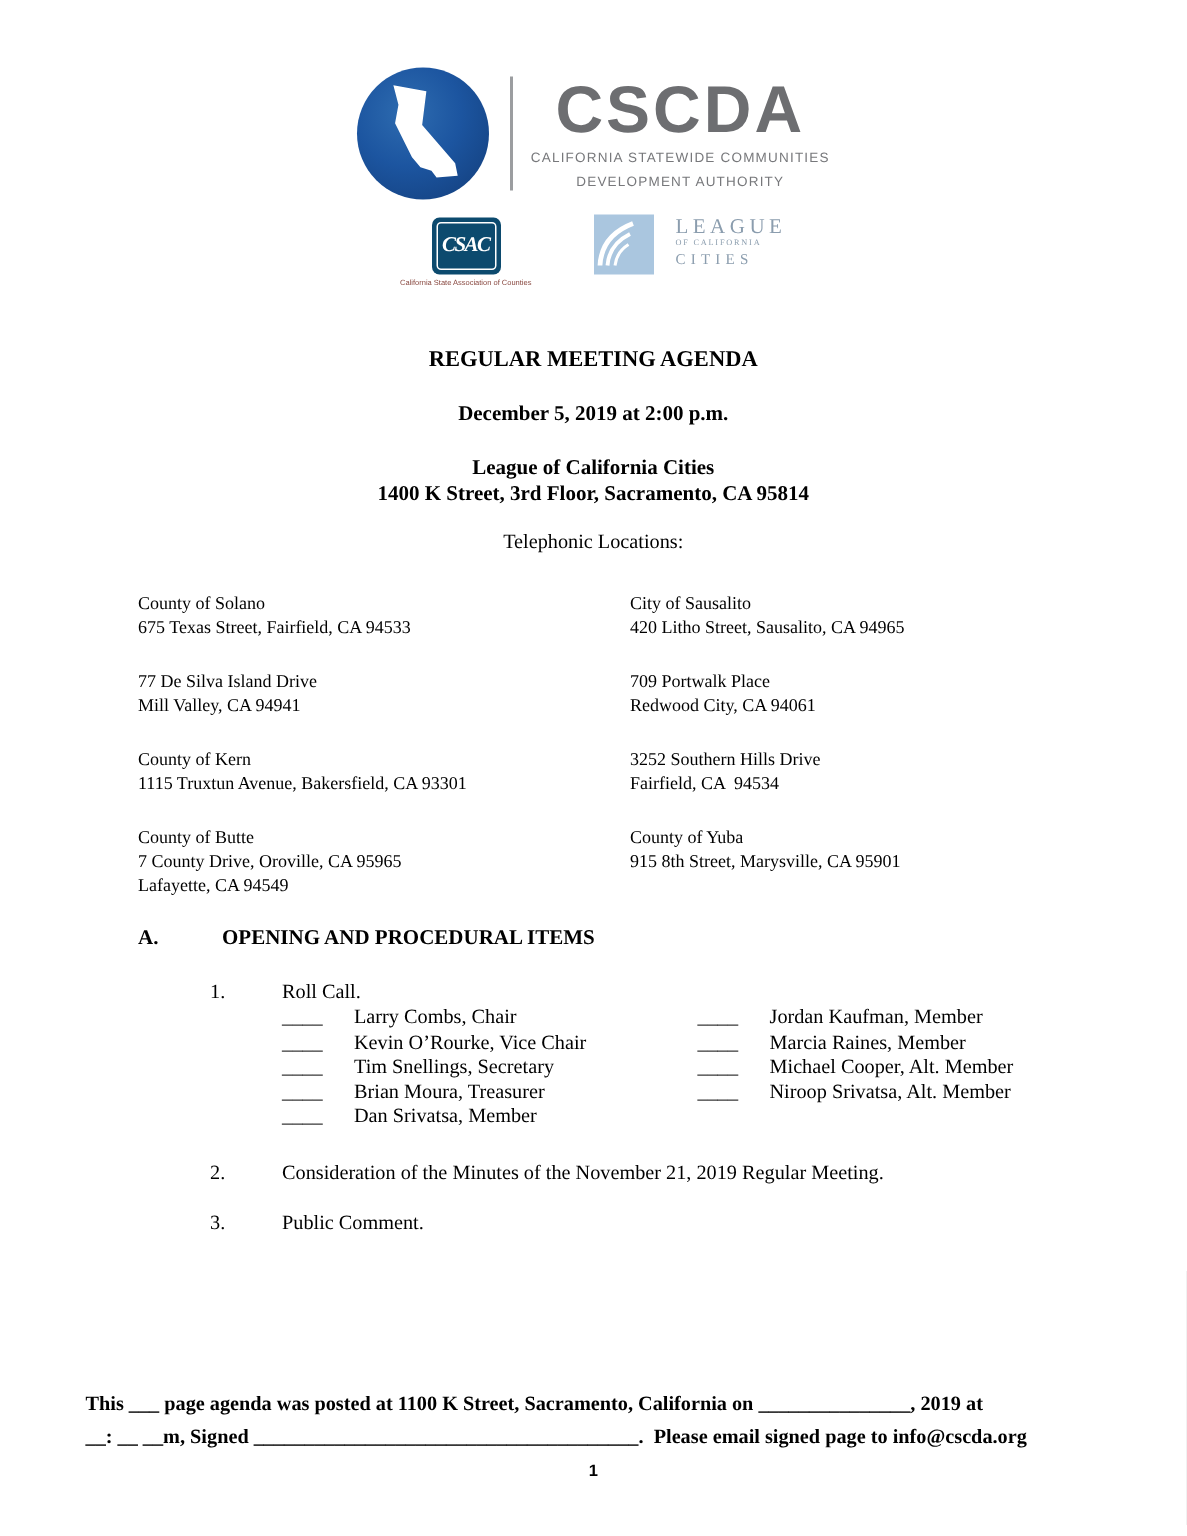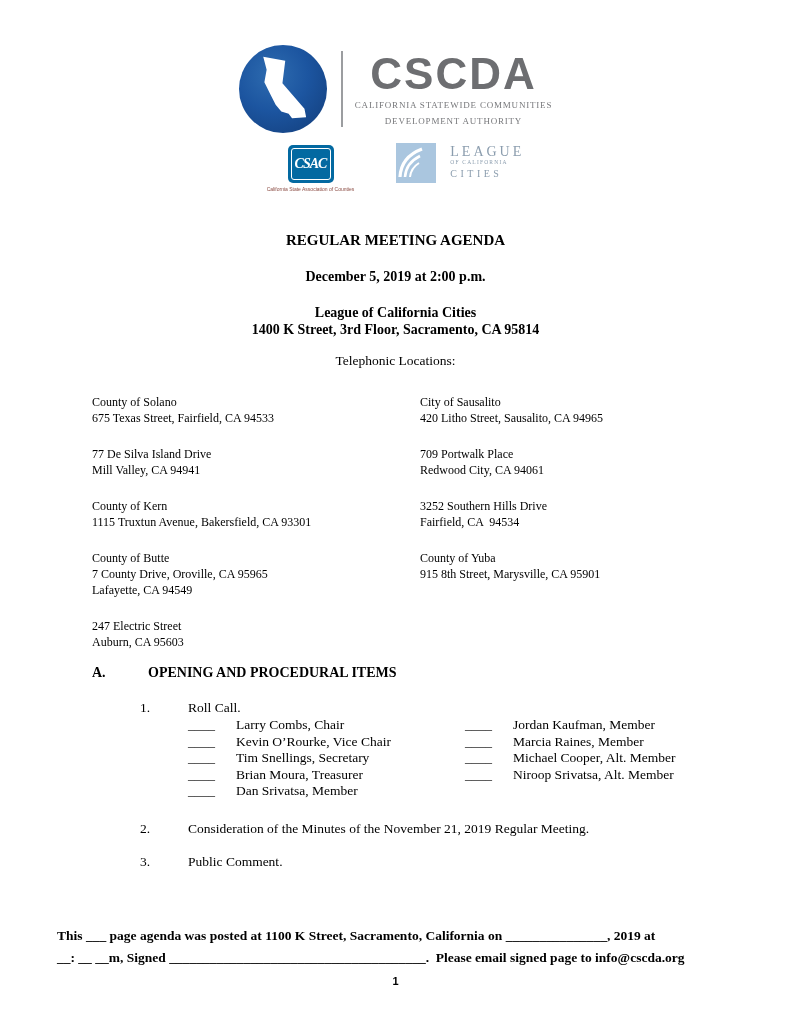--- a/index.html
+++ b/index.html
@@ -18,27 +18,27 @@
     display:flex;align-items:center;justify-content:center;flex:0 0 auto;
   }
   .ca-circle svg{width:58px;height:70px;}
   .logo-divider{width:2px;height:76px;background:#9b9da0;margin:0 12px 0 14px;}
   .wordmark{display:flex;flex-direction:column;align-items:center;}
   .wordmark .acro{
     font-family:"Liberation Sans", sans-serif;font-weight:bold;
     font-size:44px;line-height:44px;letter-spacing:2px;color:#6d6e71;
   }
   .wordmark .tag{
-    font-family:Liberation Serif, serif;font-size:9px;line-height:12px;
+    font-family:Liberation Sans, sans-serif;font-size:9px;line-height:12px;
     letter-spacing:0.8px;color:#77787b;margin-top:3px;
   }
   .sublogo-row{display:flex;justify-content:center;align-items:flex-start;gap:42px;margin-top:10px;height:58px;}
   .csac{display:flex;flex-direction:column;align-items:center;margin-top:2px;}
   .csac-box{
-    width:46px;height:38px;background:#0369a1;border-radius:5px;
+    width:46px;height:38px;background:#0c4a6e;border-radius:5px;
     display:flex;align-items:center;justify-content:center;
   }
   .csac-box-inner{
     width:38px;height:30px;border:1.5px solid #ffffff;border-radius:3px;
     display:flex;align-items:center;justify-content:center;
   }
   .csac-box-inner span{
     color:#fff;font-style:italic;font-weight:bold;font-size:14px;
     font-family:"Liberation Serif", serif;letter-spacing:-1px;
   }
@@ -177,27 +177,20 @@
       <div class="loc-cell-left">
         <div class="bindtext">County of Butte</div>
         <div class="bindtext">7 County Drive, Oroville, CA 95965</div>
         <div class="bindtext">Lafayette, CA 94549</div>
       </div>
       <div class="loc-cell-right">
         <div class="bindtext">County of Yuba</div>
         <div class="bindtext">915 8th Street, Marysville, CA 95901</div>
       </div>
     </div>
-    <div class="loc-row" style="margin-bottom:0;">
-      <div class="loc-cell-left">
-        <div class="bindtext">247 Electric Street</div>
-        <div class="bindtext">Auburn, CA 95603</div>
-      </div>
-      <div class="loc-cell-right"></div>
-    </div>
   </div>
 
   <div class="agenda">
     <div class="section-head">
       <div class="lab bindtext">A.</div>
       <div class="bindtext">OPENING AND PROCEDURAL ITEMS</div>
     </div>
 
     <div class="item">
       <div class="num bindtext">1.</div>

